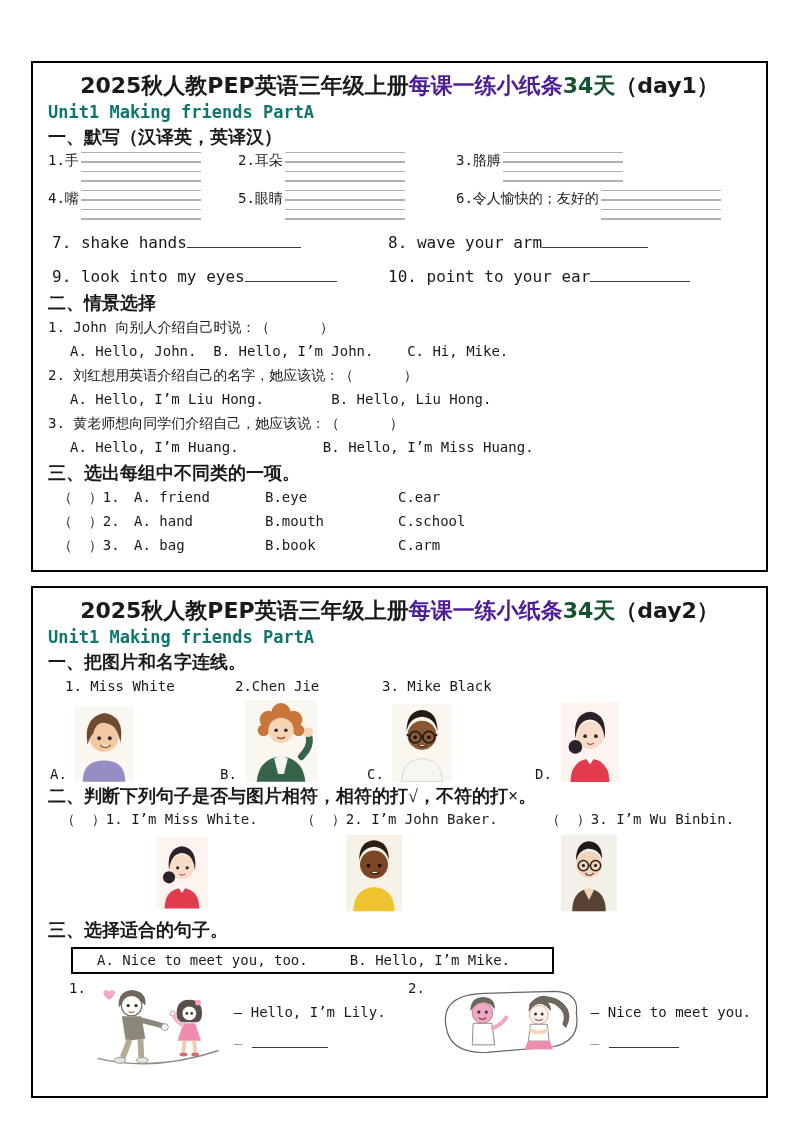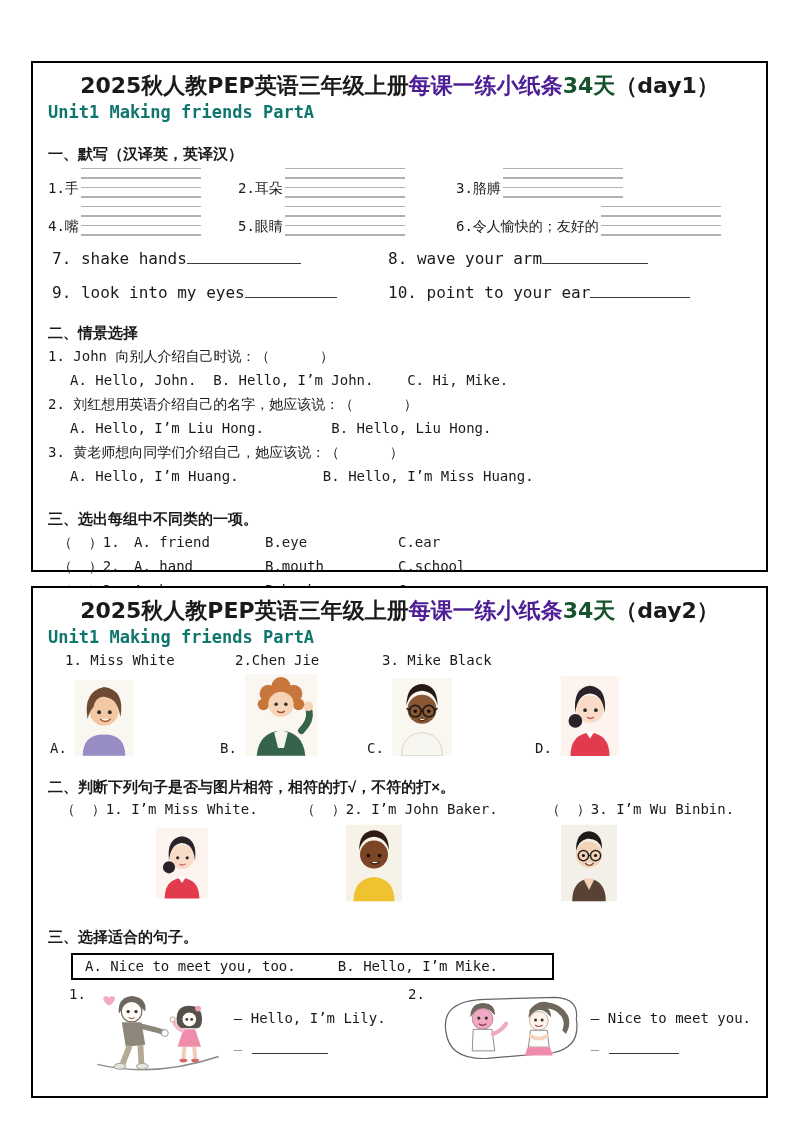--- a/index.html
+++ b/index.html
@@ -12,28 +12,28 @@
        box-sizing:border-box;padding:4px 15px 0 15px;}
   #box-day1{top:61px;height:511px;}
   #box-day2{top:586px;height:512px;}
 
   .doc-title{text-align:center;font-family:"DejaVu Sans","Liberation Sans",sans-serif;
              font-weight:bold;font-size:22px;line-height:30px;margin-top:4px;white-space:nowrap;}
   .t-blue{color:#4c1d95;}
   .t-red{color:#14532d;}
   .doc-subtitle{color:#0f766e;font-weight:bold;font-size:17px;line-height:22px;}
 
-  .sec-heading{font-family:Liberation Sans, sans-serif;font-weight:bold;
-               font-size:15px;line-height:23px;margin-top:19px;}
+  .sec-heading{font-family:Liberation Serif, serif;font-weight:bold;
+               font-size:18px;line-height:23px;margin-top:3px;}
 
   .pre{white-space:pre;}
 
   
   .word-grid{display:grid;grid-template-columns:190px 218px 1fr;row-gap:8px;margin-top:3px;}
-  .word-item{display:flex;align-items:flex-end;font-size:14px;}
+  .word-item{display:flex;align-items:flex-start;font-size:14px;}
   .wl{display:inline-block;width:120px;height:30px;margin-left:2px;flex:0 0 auto;
       background:repeating-linear-gradient(to bottom,#b0b0b0 0 1.5px,transparent 1.5px 9.5px);}
   .phrase-grid{display:grid;grid-template-columns:336px 1fr;row-gap:14px;margin:12px 0 6px 4px;
                font-size:16px;}
   .ublank{display:inline-block;border-bottom:1.5px solid #3a3a3a;height:15px;vertical-align:baseline;}
 
   
   .q-stem{font-size:14px;line-height:24px;}
   .q-opts{font-size:14px;line-height:24px;margin-left:22px;}
 
@@ -49,21 +49,21 @@
   .avatar-cell svg{display:block;}
 
   .judge-items{display:grid;grid-template-columns:240px 245px auto;margin-left:13px;font-size:14px;
                line-height:22px;}
   .judge-imgs{display:grid;grid-template-columns:240px 245px auto;margin-left:13px;margin-top:4px;}
   .ji-1{padding-left:95px;}
   .ji-2{padding-left:45px;}
   .ji-3{padding-left:15px;}
 
   .opts-box{width:483px;margin:5px 0 0 23px;border:2px solid #000;font-size:14px;line-height:23px;
-            padding-left:12px;box-sizing:border-box;}
+            padding-left:24px;box-sizing:border-box;}
   .t3-row{display:flex;margin-left:21px;margin-top:4px;}
   .t3-item{display:flex;}
   .t3-item-1{width:345px;}
   .t3-num{font-size:14px;margin-top:2px;flex:0 0 auto;}
   .t3-scene{margin:8px 0 0 6px;flex:0 0 auto;}
   .dlg{margin-left:10px;margin-top:26px;font-size:14px;}
   .dlg-l2{margin-top:12px;}
   .dash2{color:#9a9a9a;}
   .dlg .ublank{margin-left:10px;}
 </style>
@@ -135,20 +135,21 @@
     <span>A. bag</span>
     <span>B.book</span>
     <span>C.arm</span>
   </div>
 </div>
 
 <div class="box" id="box-day2">
   <div class="doc-title"><span>2025秋人教PEP英语三年级上册</span><span class="t-blue">每课一练小纸条</span><span class="t-red">34天</span><span>（day2）</span></div>
   <div class="doc-subtitle">Unit1 Making friends PartA</div>
 
+  <div class="sec-heading">一、把图片和名字连线。</div>
   <div class="names-grid">
     <span>1. Miss White</span>
     <span>2.Chen Jie</span>
     <span>3. Mike Black</span>
   </div>
   <div class="avatar-grid">
     <div class="avatar-cell">
       <span>A.</span>
       <svg width="58" height="76" viewBox="0 0 60 78">
         <rect width="60" height="78" fill="#faf6f0"></rect>

